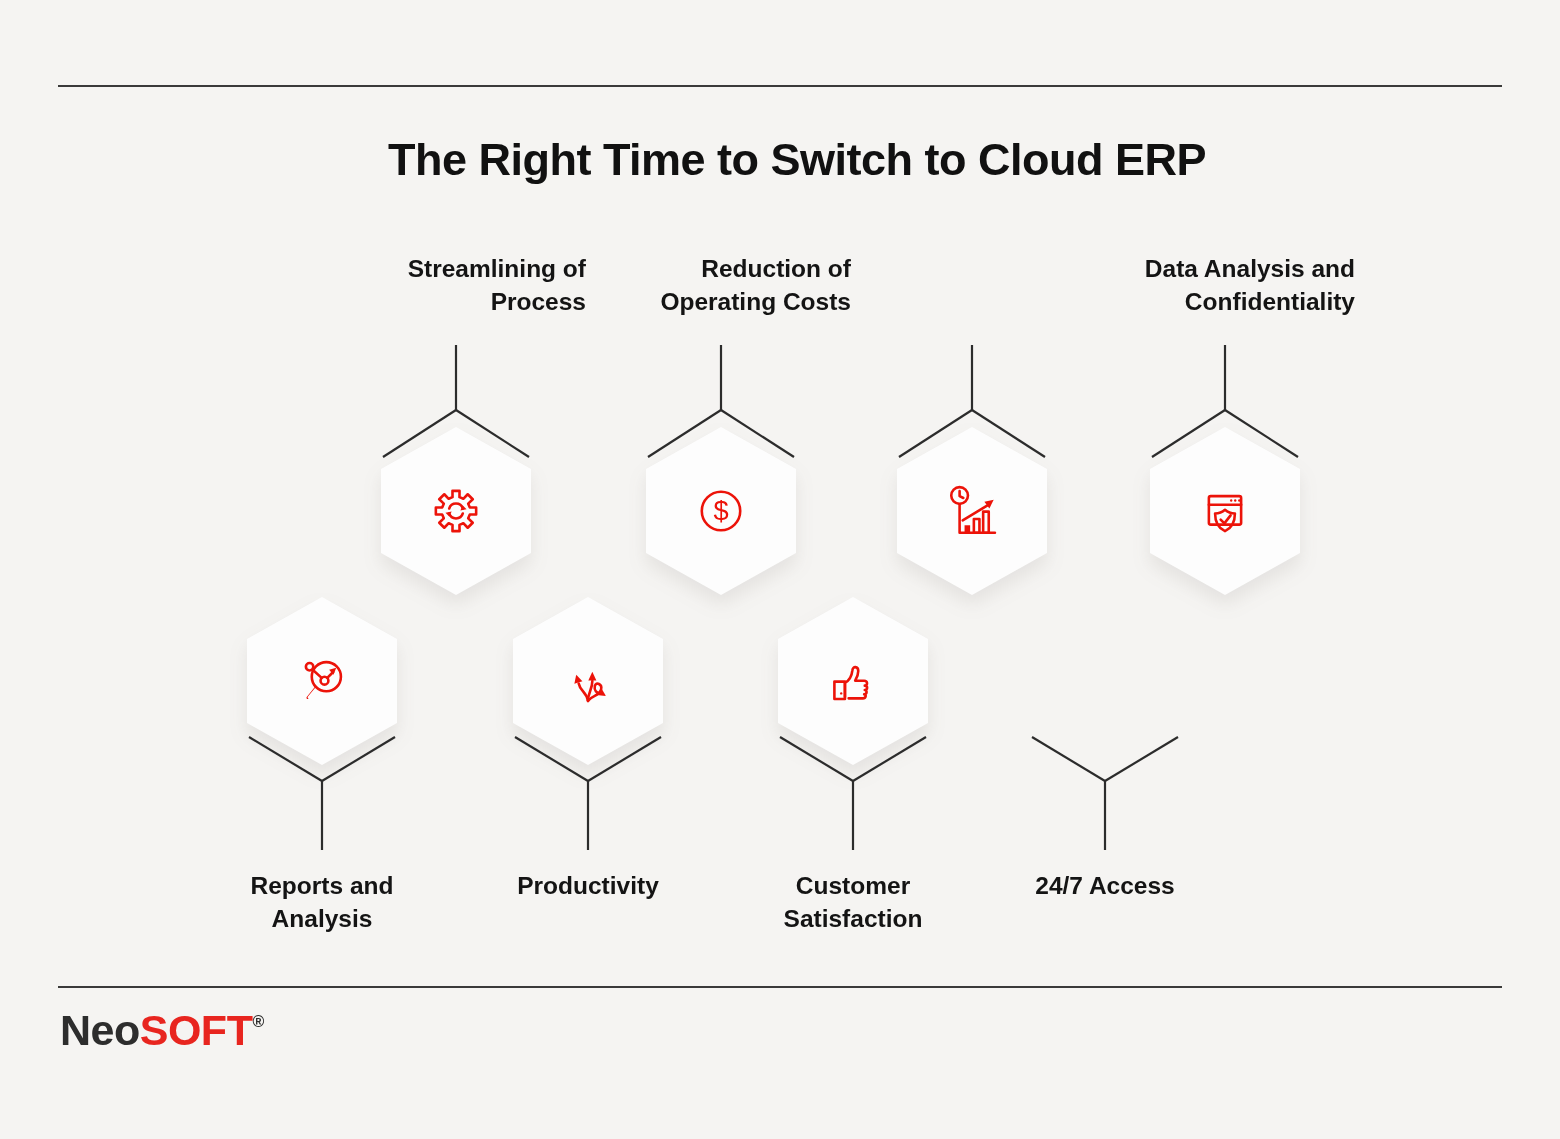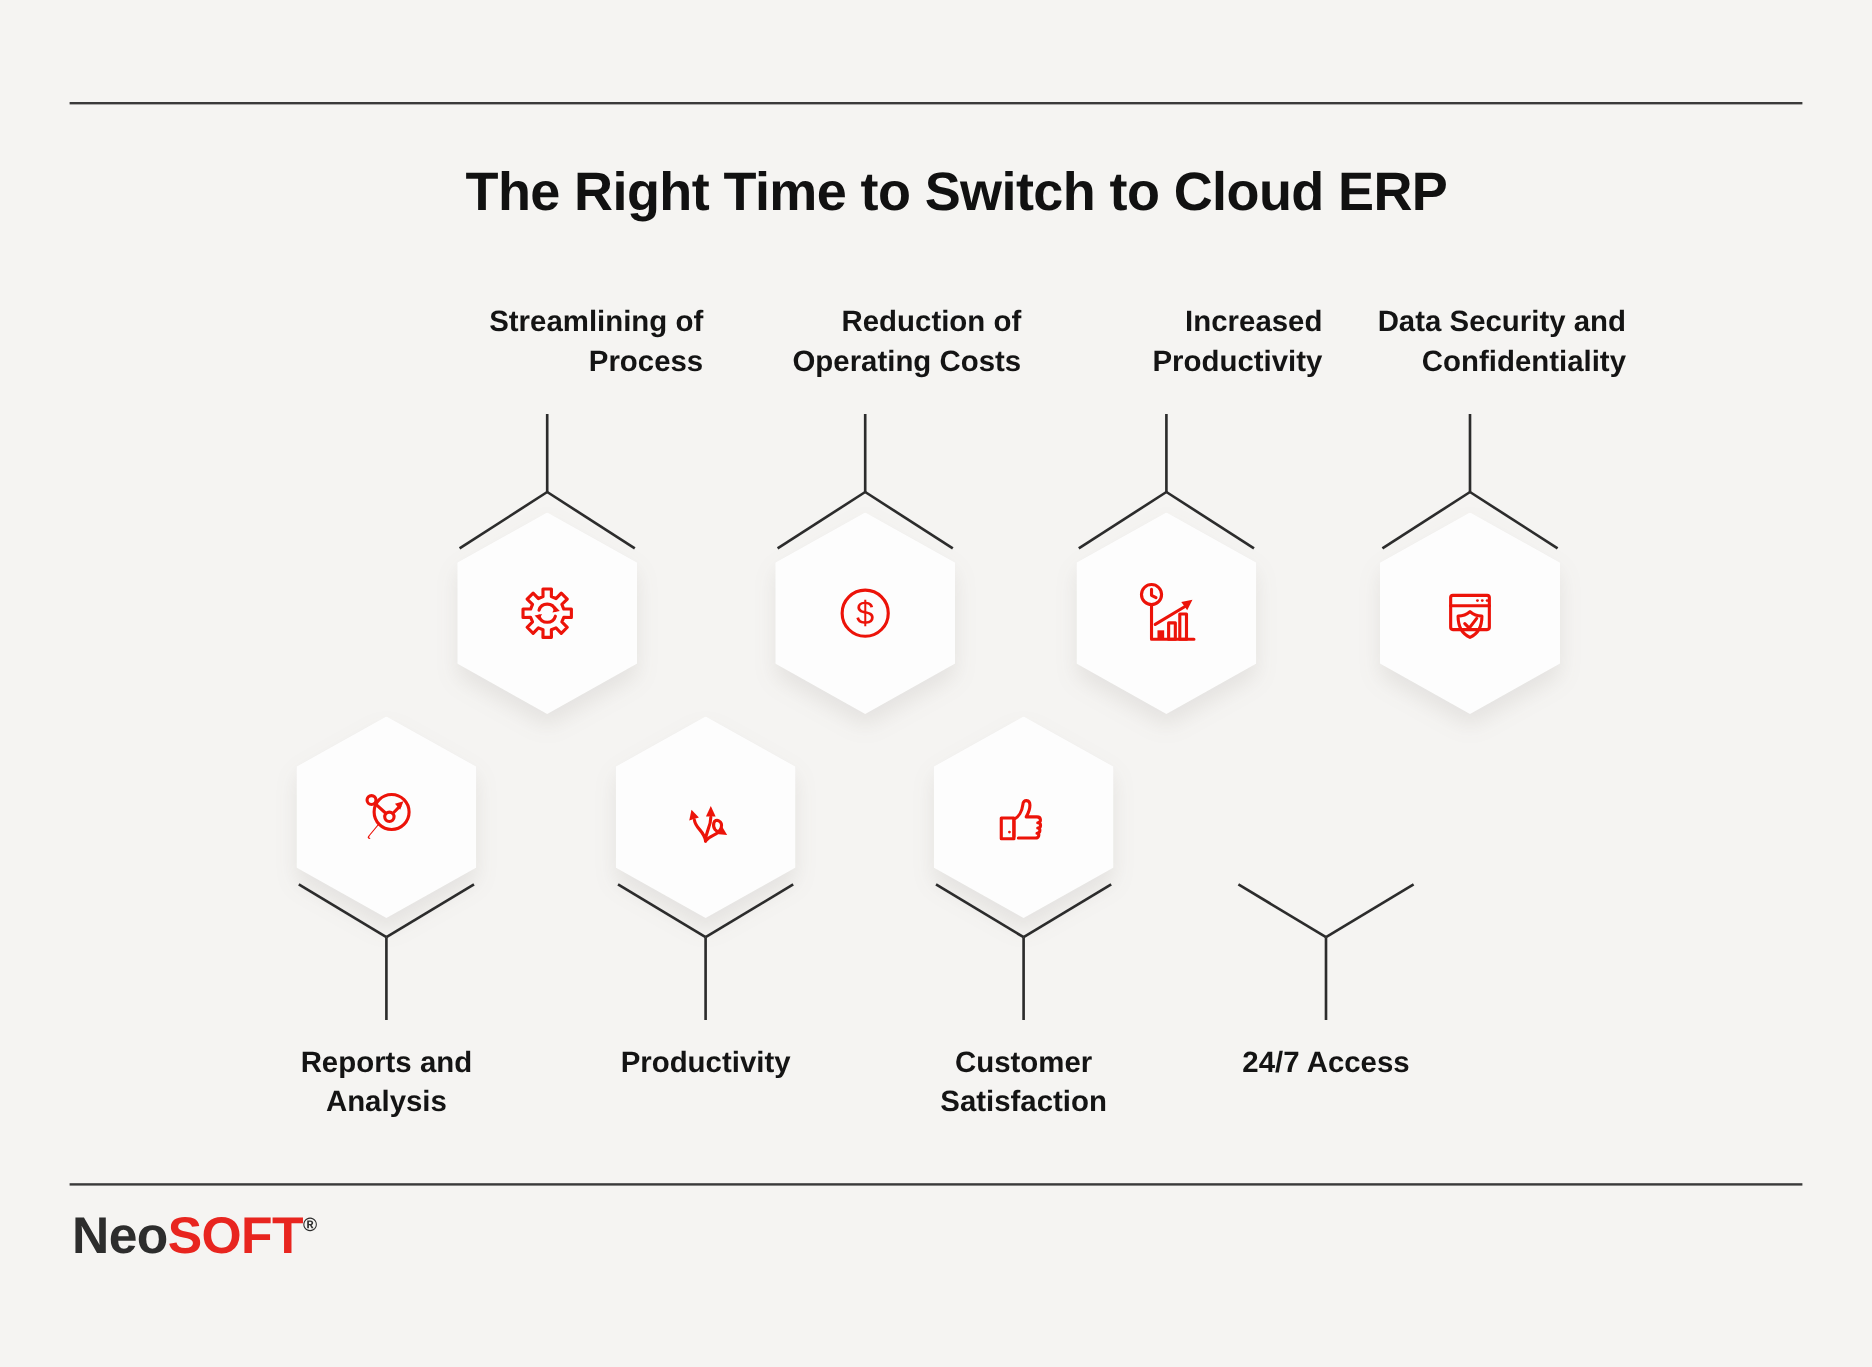--- a/index.html
+++ b/index.html
@@ -108,24 +108,20 @@
       <div class="hex-shape">
         <svg class="icon" viewBox="0 0 100 100">
           <circle cx="50" cy="50" r="31"></circle>
           <text x="50" y="65" font-size="44" text-anchor="middle">$</text>
         </svg>
       </div>
     </div>
   </div>
 
   <div class="item item-top" style="left:862px">
-    <div class="label">
-      <div class="label-line">Increased</div>
-      <div class="label-line">Productivity</div>
-    </div>
     <svg class="connector" viewBox="0 0 160 116">
       <line x1="80" y1="0" x2="80" y2="65"></line>
         <line x1="80" y1="65" x2="7" y2="112"></line>
         <line x1="80" y1="65" x2="153" y2="112"></line>
     </svg>
     <div class="hex">
       <div class="hex-shape">
         <svg class="icon" viewBox="0 0 100 100">
           <circle cx="30" cy="25" r="13.5"></circle>
           <path d="M30,18 L30,26 L36,29" stroke-width="3.4"></path>
@@ -135,21 +131,21 @@
           <rect x="68" y="51" width="9" height="34"></rect>
           <path d="M35,65 L75,41"></path>
           <path class="fillred" d="M85,32 L70,35 L78,46 Z"></path>
         </svg>
       </div>
     </div>
   </div>
 
   <div class="item item-top" style="left:1115px">
     <div class="label">
-      <div class="label-line">Data Security and</div>
+      <div class="label-line">Data Analysis and</div>
       <div class="label-line">Confidentiality</div>
     </div>
     <svg class="connector" viewBox="0 0 160 116">
       <line x1="80" y1="0" x2="80" y2="65"></line>
         <line x1="80" y1="65" x2="7" y2="112"></line>
         <line x1="80" y1="65" x2="153" y2="112"></line>
     </svg>
     <div class="hex">
       <div class="hex-shape">
         <svg class="icon" viewBox="0 0 100 100">

